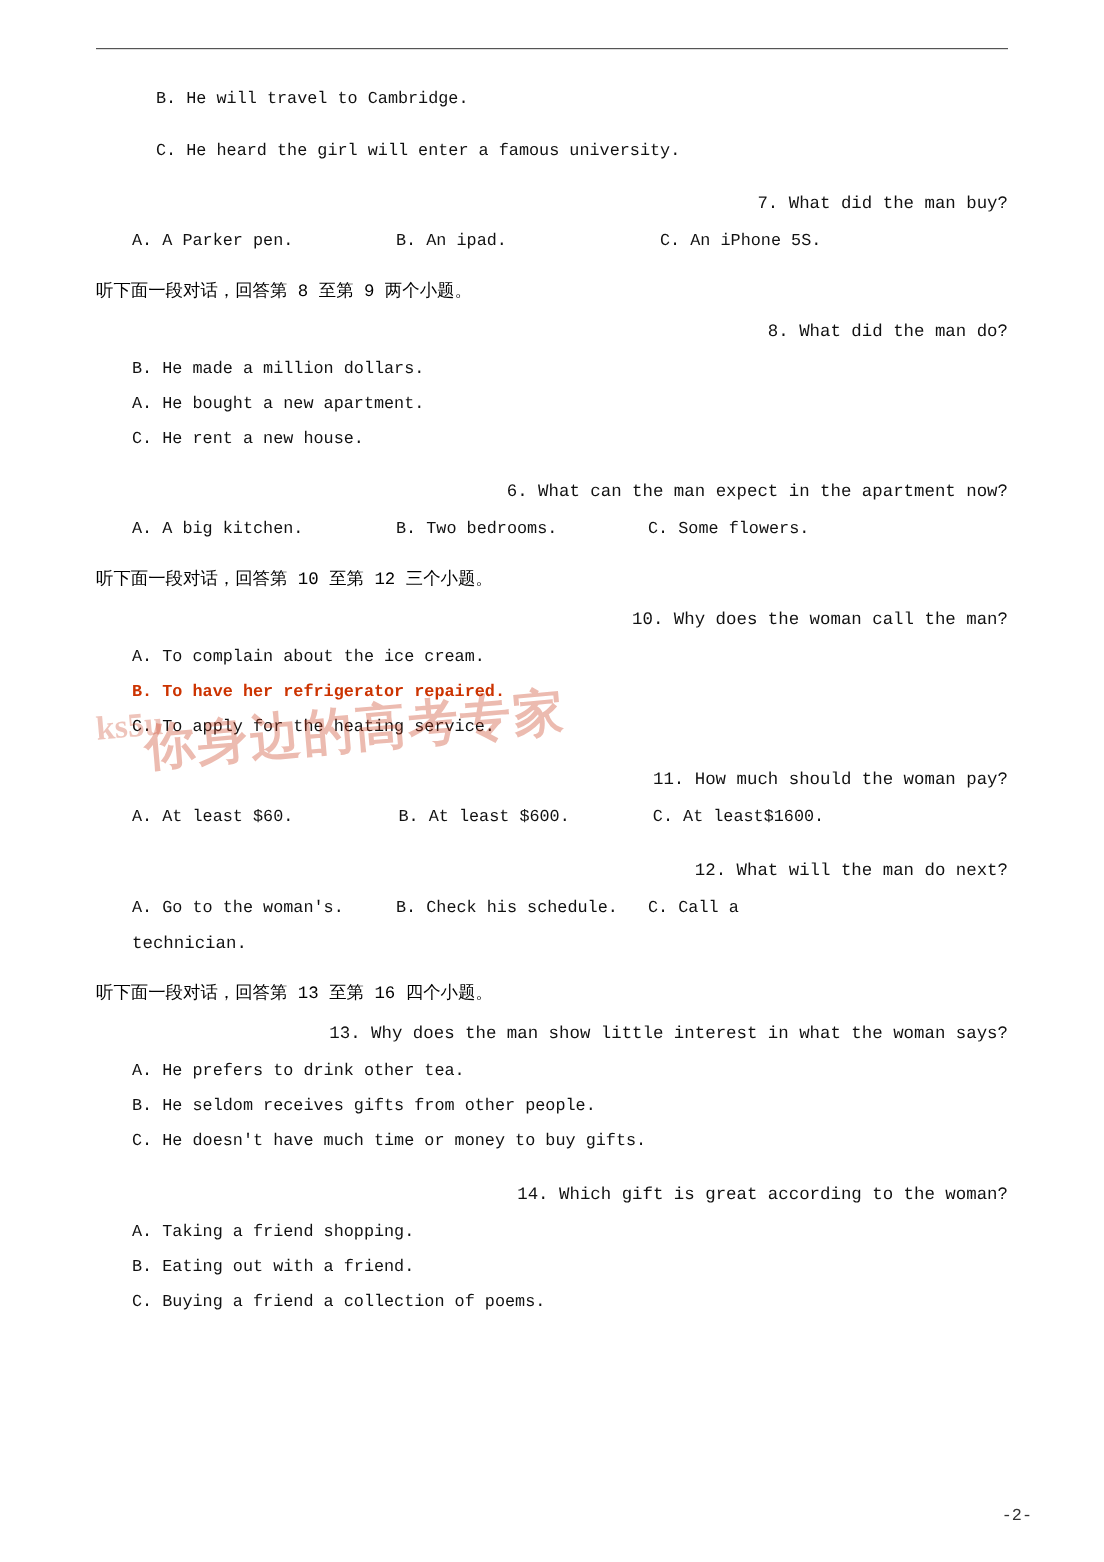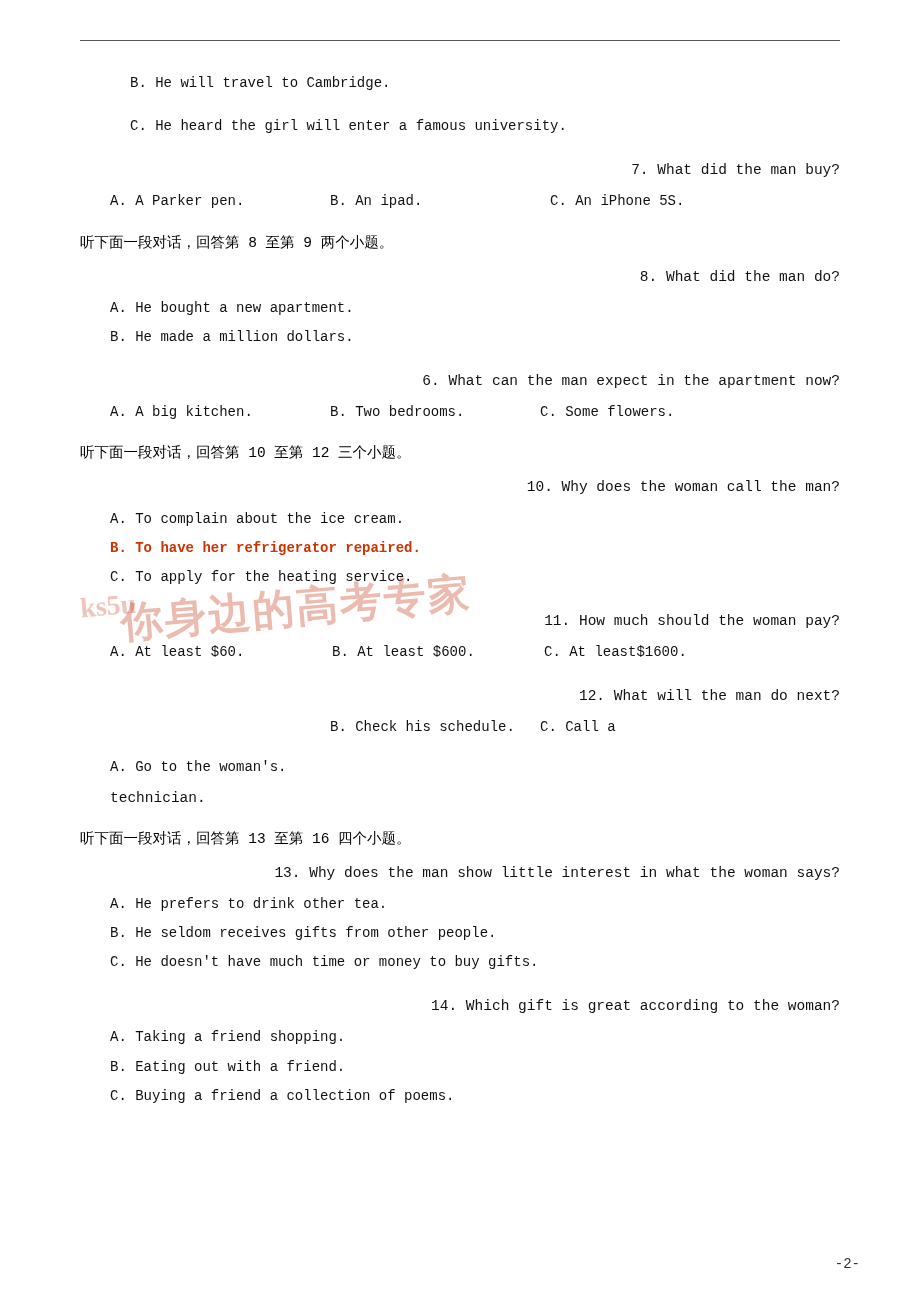--- a/index.html
+++ b/index.html
@@ -126,22 +126,23 @@
         <span>C. An iPhone 5S.</span>
       </div>
     </div>
   </div>
 
   <div class="section-header">听下面一段对话，回答第 8 至第 9 两个小题。</div>
 
   <div class="question-block">
     <div class="question-main">8. What did the man do?</div>
     <div class="options-block">
+      <div class="option-line">B. He made a million dollars.</div>
       <div class="option-line">A. He bought a new apartment.</div>
-      <div class="option-line">B. He made a million dollars.</div>
+      <div class="option-line">C. He rent a new house.</div>
     </div>
   </div>
 
   <div class="question-block">
     <div class="question-main">6. What can the man expect in the apartment now?</div>
     <div style="margin-left:30px;">
       <div class="option-line" style="display:flex; gap:0;">
         <span style="min-width:220px;">A. A big kitchen.</span>
         <span style="min-width:210px;">B. Two bedrooms.</span>
         <span>C. Some flowers.</span>
@@ -168,21 +169,21 @@
         <span style="min-width:210px;">B. At least $600.</span>
         <span>C. At least$1600.</span>
       </div>
     </div>
   </div>
 
   <div class="question-block">
     <div class="question-main">12. What will the man do next?</div>
     <div style="margin-left:30px;">
       <div class="option-line" style="display:flex; gap:0; flex-wrap:wrap;">
-        <span style="min-width:220px;margin-top:40px;">A. Go to the woman's.</span>
+        <span style="min-width:220px;">A. Go to the woman's.</span>
         <span style="min-width:210px;">B.  Check his schedule.</span>
         <span>C. Call a</span>
       </div>
       <div>technician.</div>
     </div>
   </div>
 
   <div class="section-header">听下面一段对话，回答第 13 至第 16 四个小题。</div>
 
   <div class="question-block">

